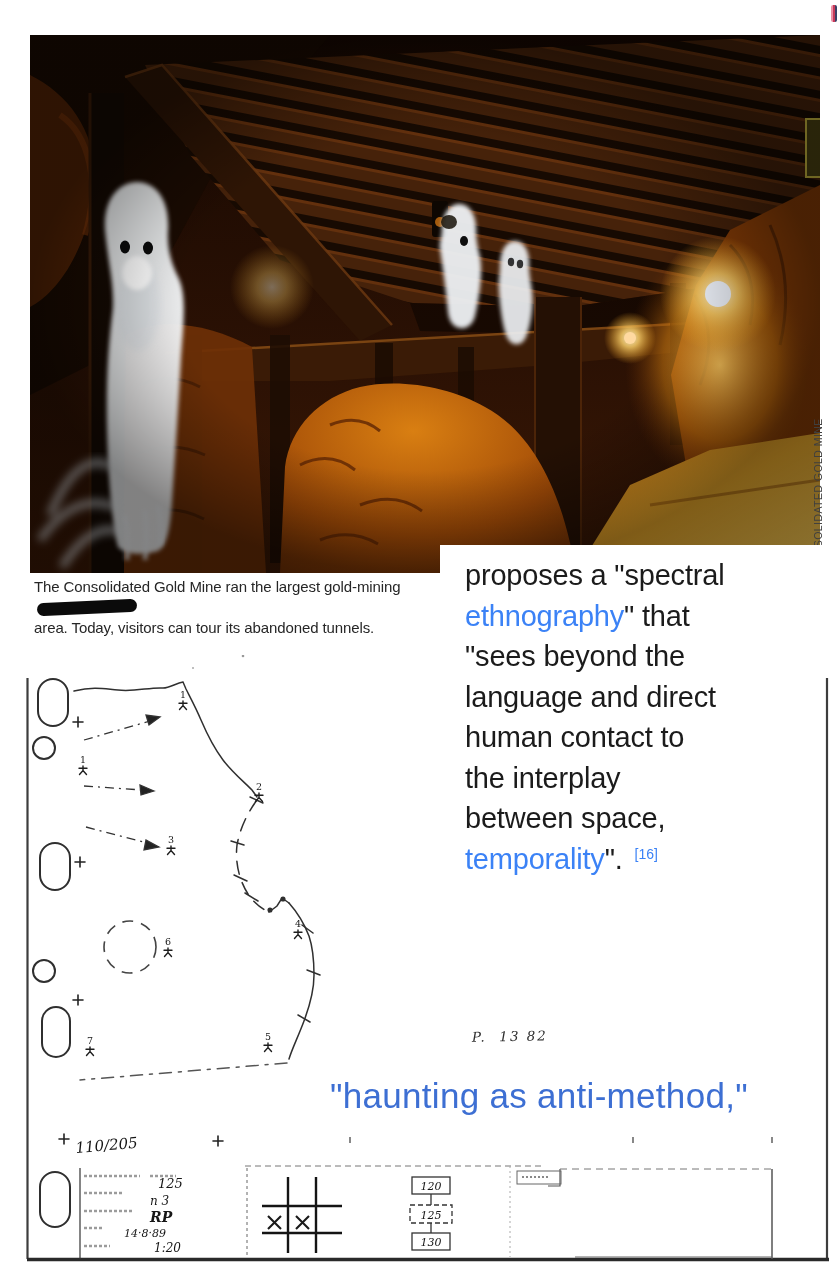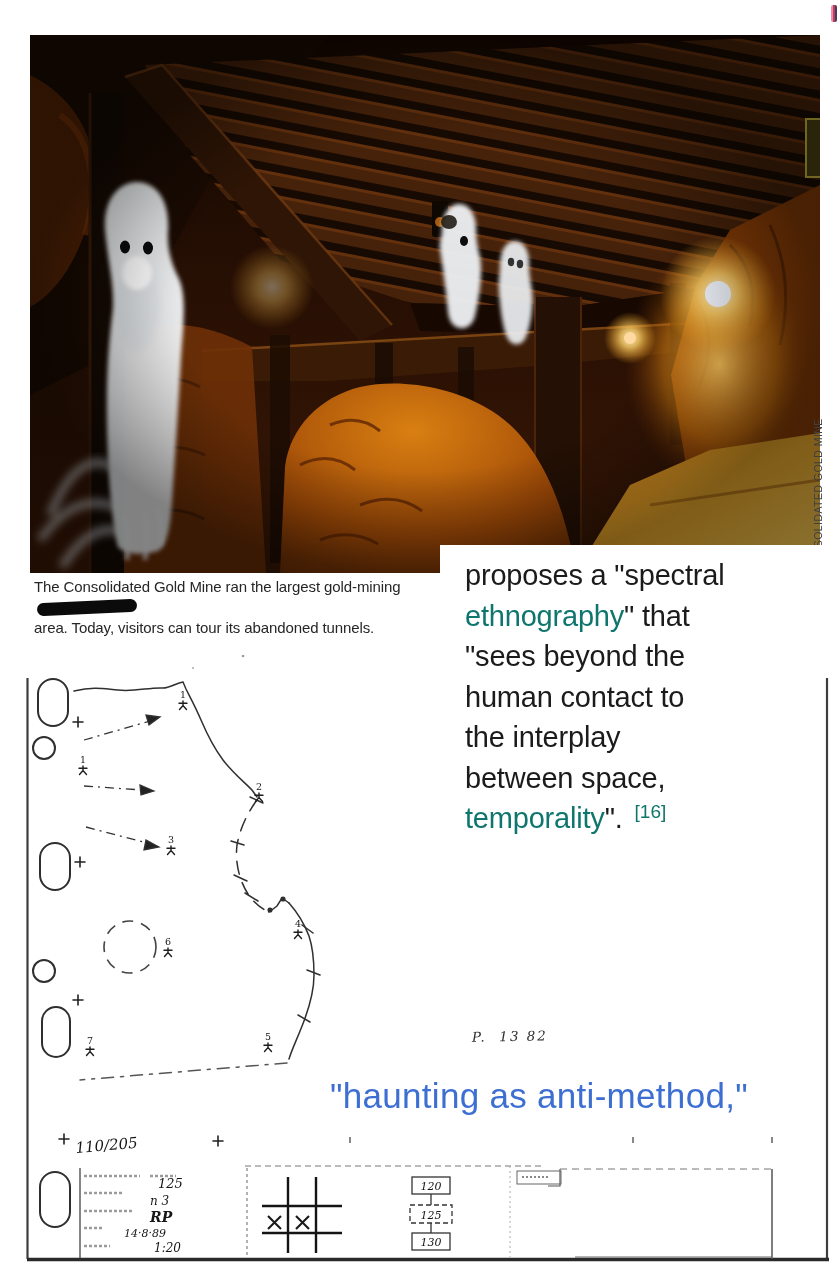--- a/index.html
+++ b/index.html
@@ -24,22 +24,22 @@
   .caption{left:34px;top:577px;width:432px;font-weight:normal;font-size:15px;
     line-height:20.5px;color:#262626;letter-spacing:-.1px;}
   .redact{display:inline-block;width:100px;height:13px;background:#0b0b0b;
     border-radius:7px;transform:rotate(-2.5deg);vertical-align:-1px;margin-left:3px;}
 
   
   .article{left:440px;top:545px;width:400px;background:#fff;
     padding:10px 0 4px 25px;box-sizing:border-box;}
   .a-line{font-size:29px;line-height:40.5px;color:#1b1b1b;white-space:nowrap;
     letter-spacing:-.2px;}
-  .lnk{color:#0f766e;text-decoration:none;cursor:pointer;text-align:center;}
-  .sup{font-size:19px;position:relative;top:-10px;letter-spacing:0;padding-left:12px;}
+  .lnk{color:#3b82f6;text-decoration:none;cursor:pointer;text-align:center;}
+  .sup{font-size:14px;position:relative;top:-10px;letter-spacing:0;padding-left:12px;}
 
   .handnote{left:472px;top:1028px;font-family:"DejaVu Serif",serif;font-style:italic;
     font-size:13.5px;color:#2e2e2e;letter-spacing:2px;white-space:pre;
     transform:rotate(-1deg);}
 
   .quote{left:330px;top:1076px;font-size:35px;color:#3d6fd3;letter-spacing:.3px;
     white-space:nowrap;cursor:pointer;}
 
   .sketch{left:0;top:655px;}
   .sketch text{font-family:"DejaVu Serif",serif;fill:#161616;}
@@ -190,20 +190,21 @@
   <div class="abs caption">
     <span>The Consolidated Gold Mine ran the largest gold-mining</span><br>
     <span class="redact"></span><br>
     <span>area. Today, visitors can tour its abandoned tunnels.</span>
   </div>
 
   <div class="abs article">
     <div class="a-line"><span>proposes a "spectral</span></div>
     <div class="a-line"><a class="lnk">ethnography</a><span>" that</span></div>
     <div class="a-line"><span>"sees beyond the</span></div>
+    <div class="a-line"><span>language and direct</span></div>
     <div class="a-line"><span>human contact to</span></div>
     <div class="a-line"><span>the interplay</span></div>
     <div class="a-line"><span>between space,</span></div>
     <div class="a-line"><a class="lnk">temporality</a><span>".</span><a class="lnk sup">[16]</a></div>
   </div>
 
   <div class="abs handnote">P.  13 82</div>
 
   <div class="abs quote">"haunting as anti-method,"</div>
 

